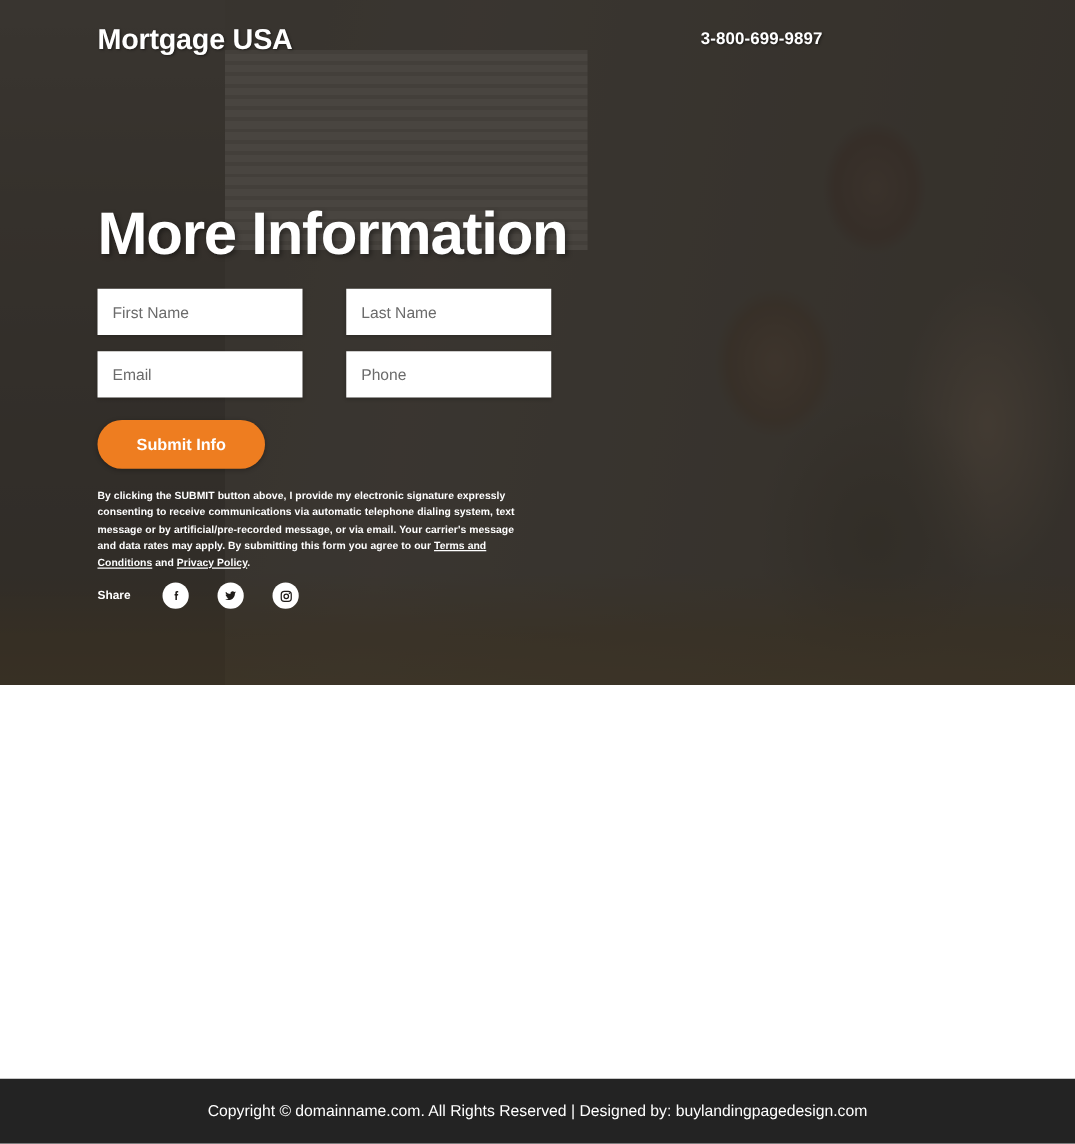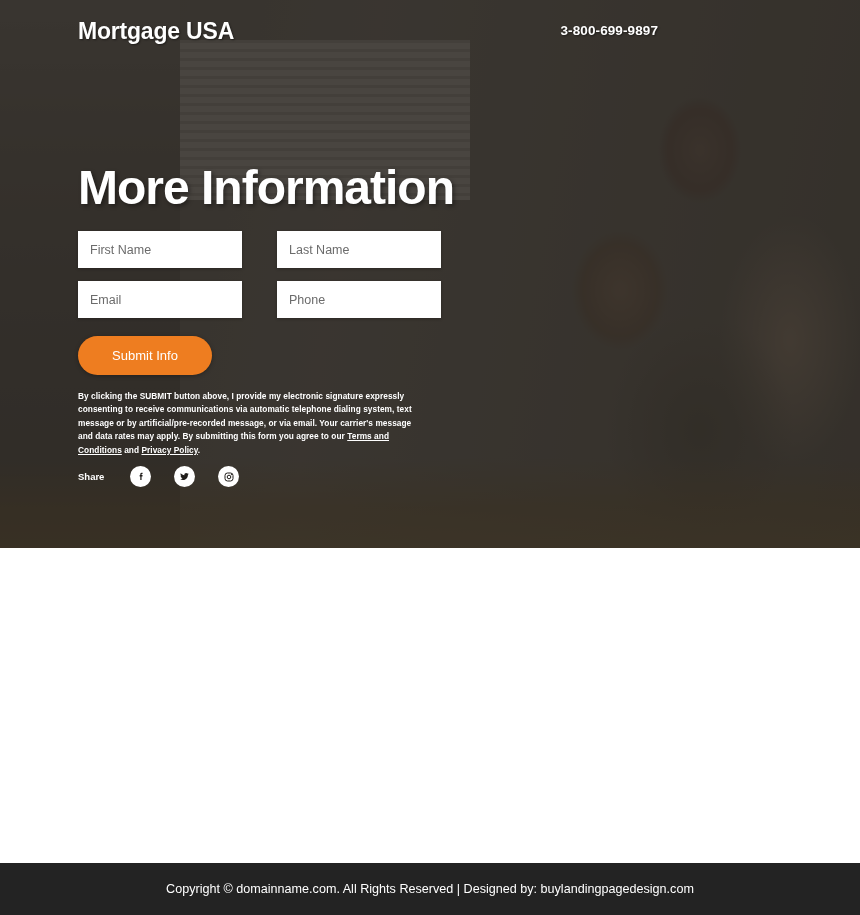--- a/index.html
+++ b/index.html
@@ -119,21 +119,21 @@
     position: absolute;
     left: 78px; top: 336px;
     width: 134px;
     height: 39px;
     border: 0;
     border-radius: 22px;
     background: #ee7d20;
     color: #fff;
     font-family: "Liberation Sans", sans-serif;
     font-size: 13px;
-    font-weight: normal;
+    font-weight: bold;
     cursor: pointer;
     box-shadow: 0 1px 4px rgba(0,0,0,.3);
   }
 
   .disclaimer {
     position: absolute;
     left: 78px; top: 390px;
     width: 348px;
     color: #fff;
     font-size: 8.3px;

